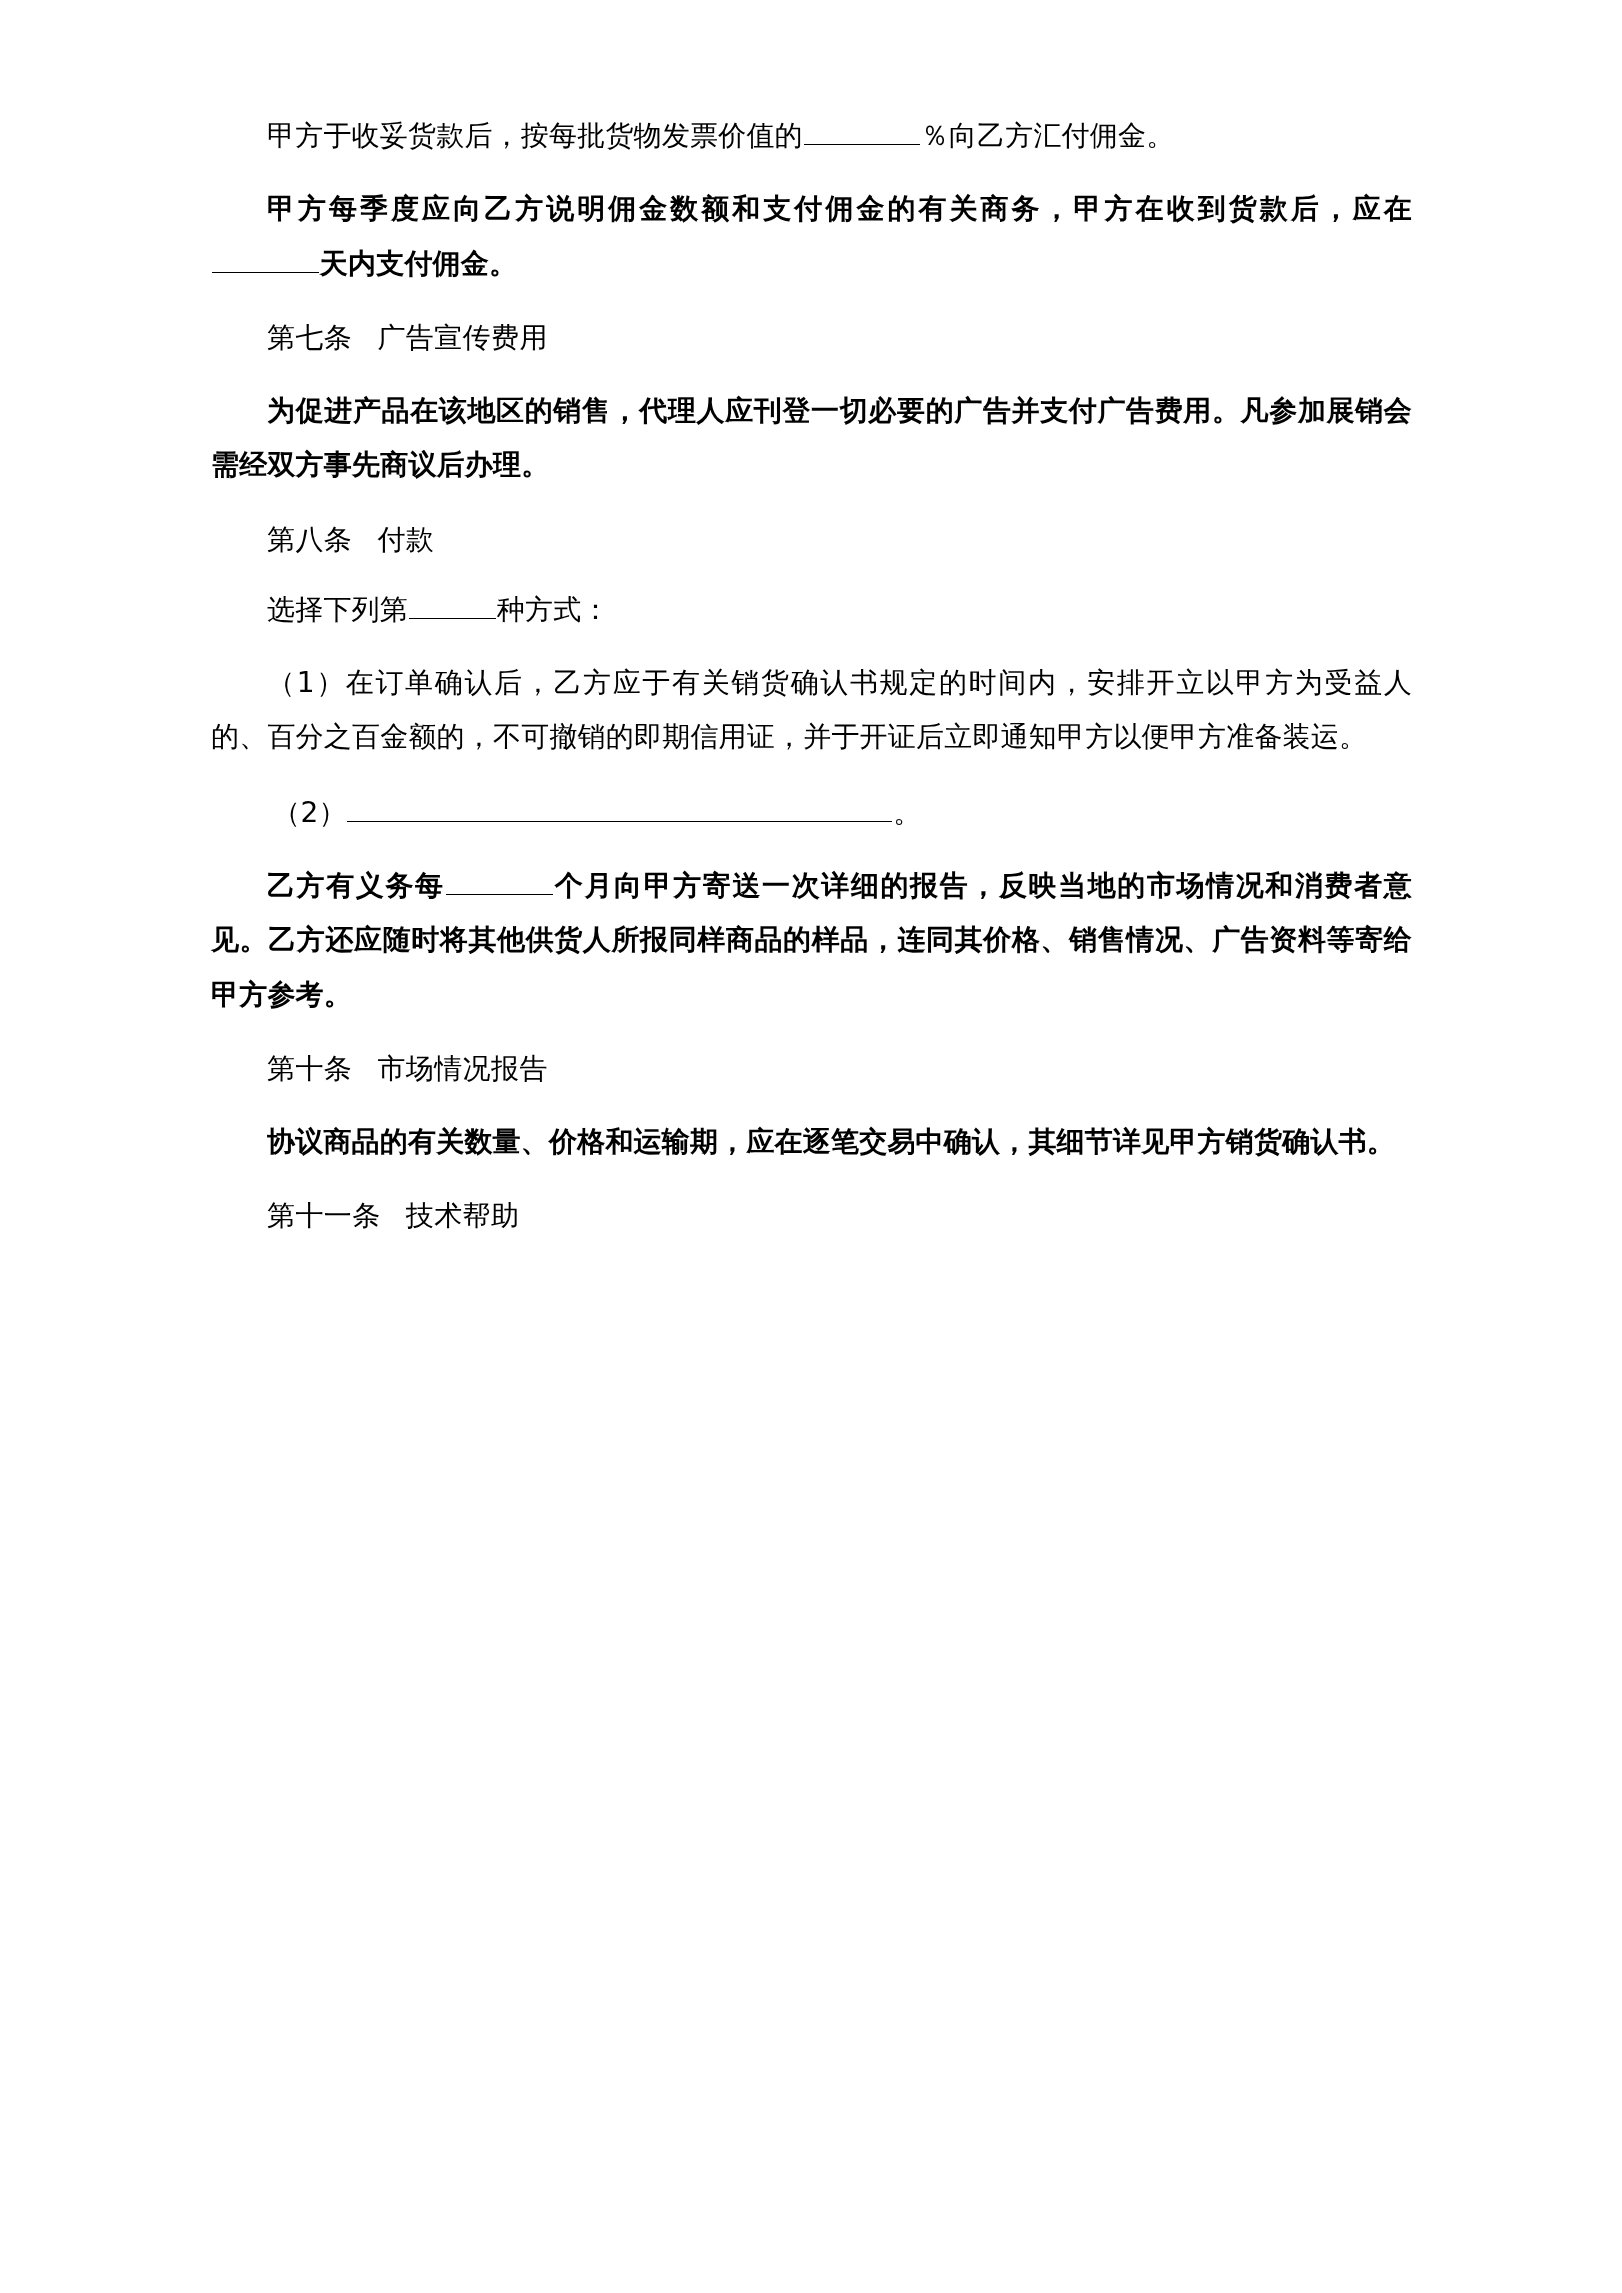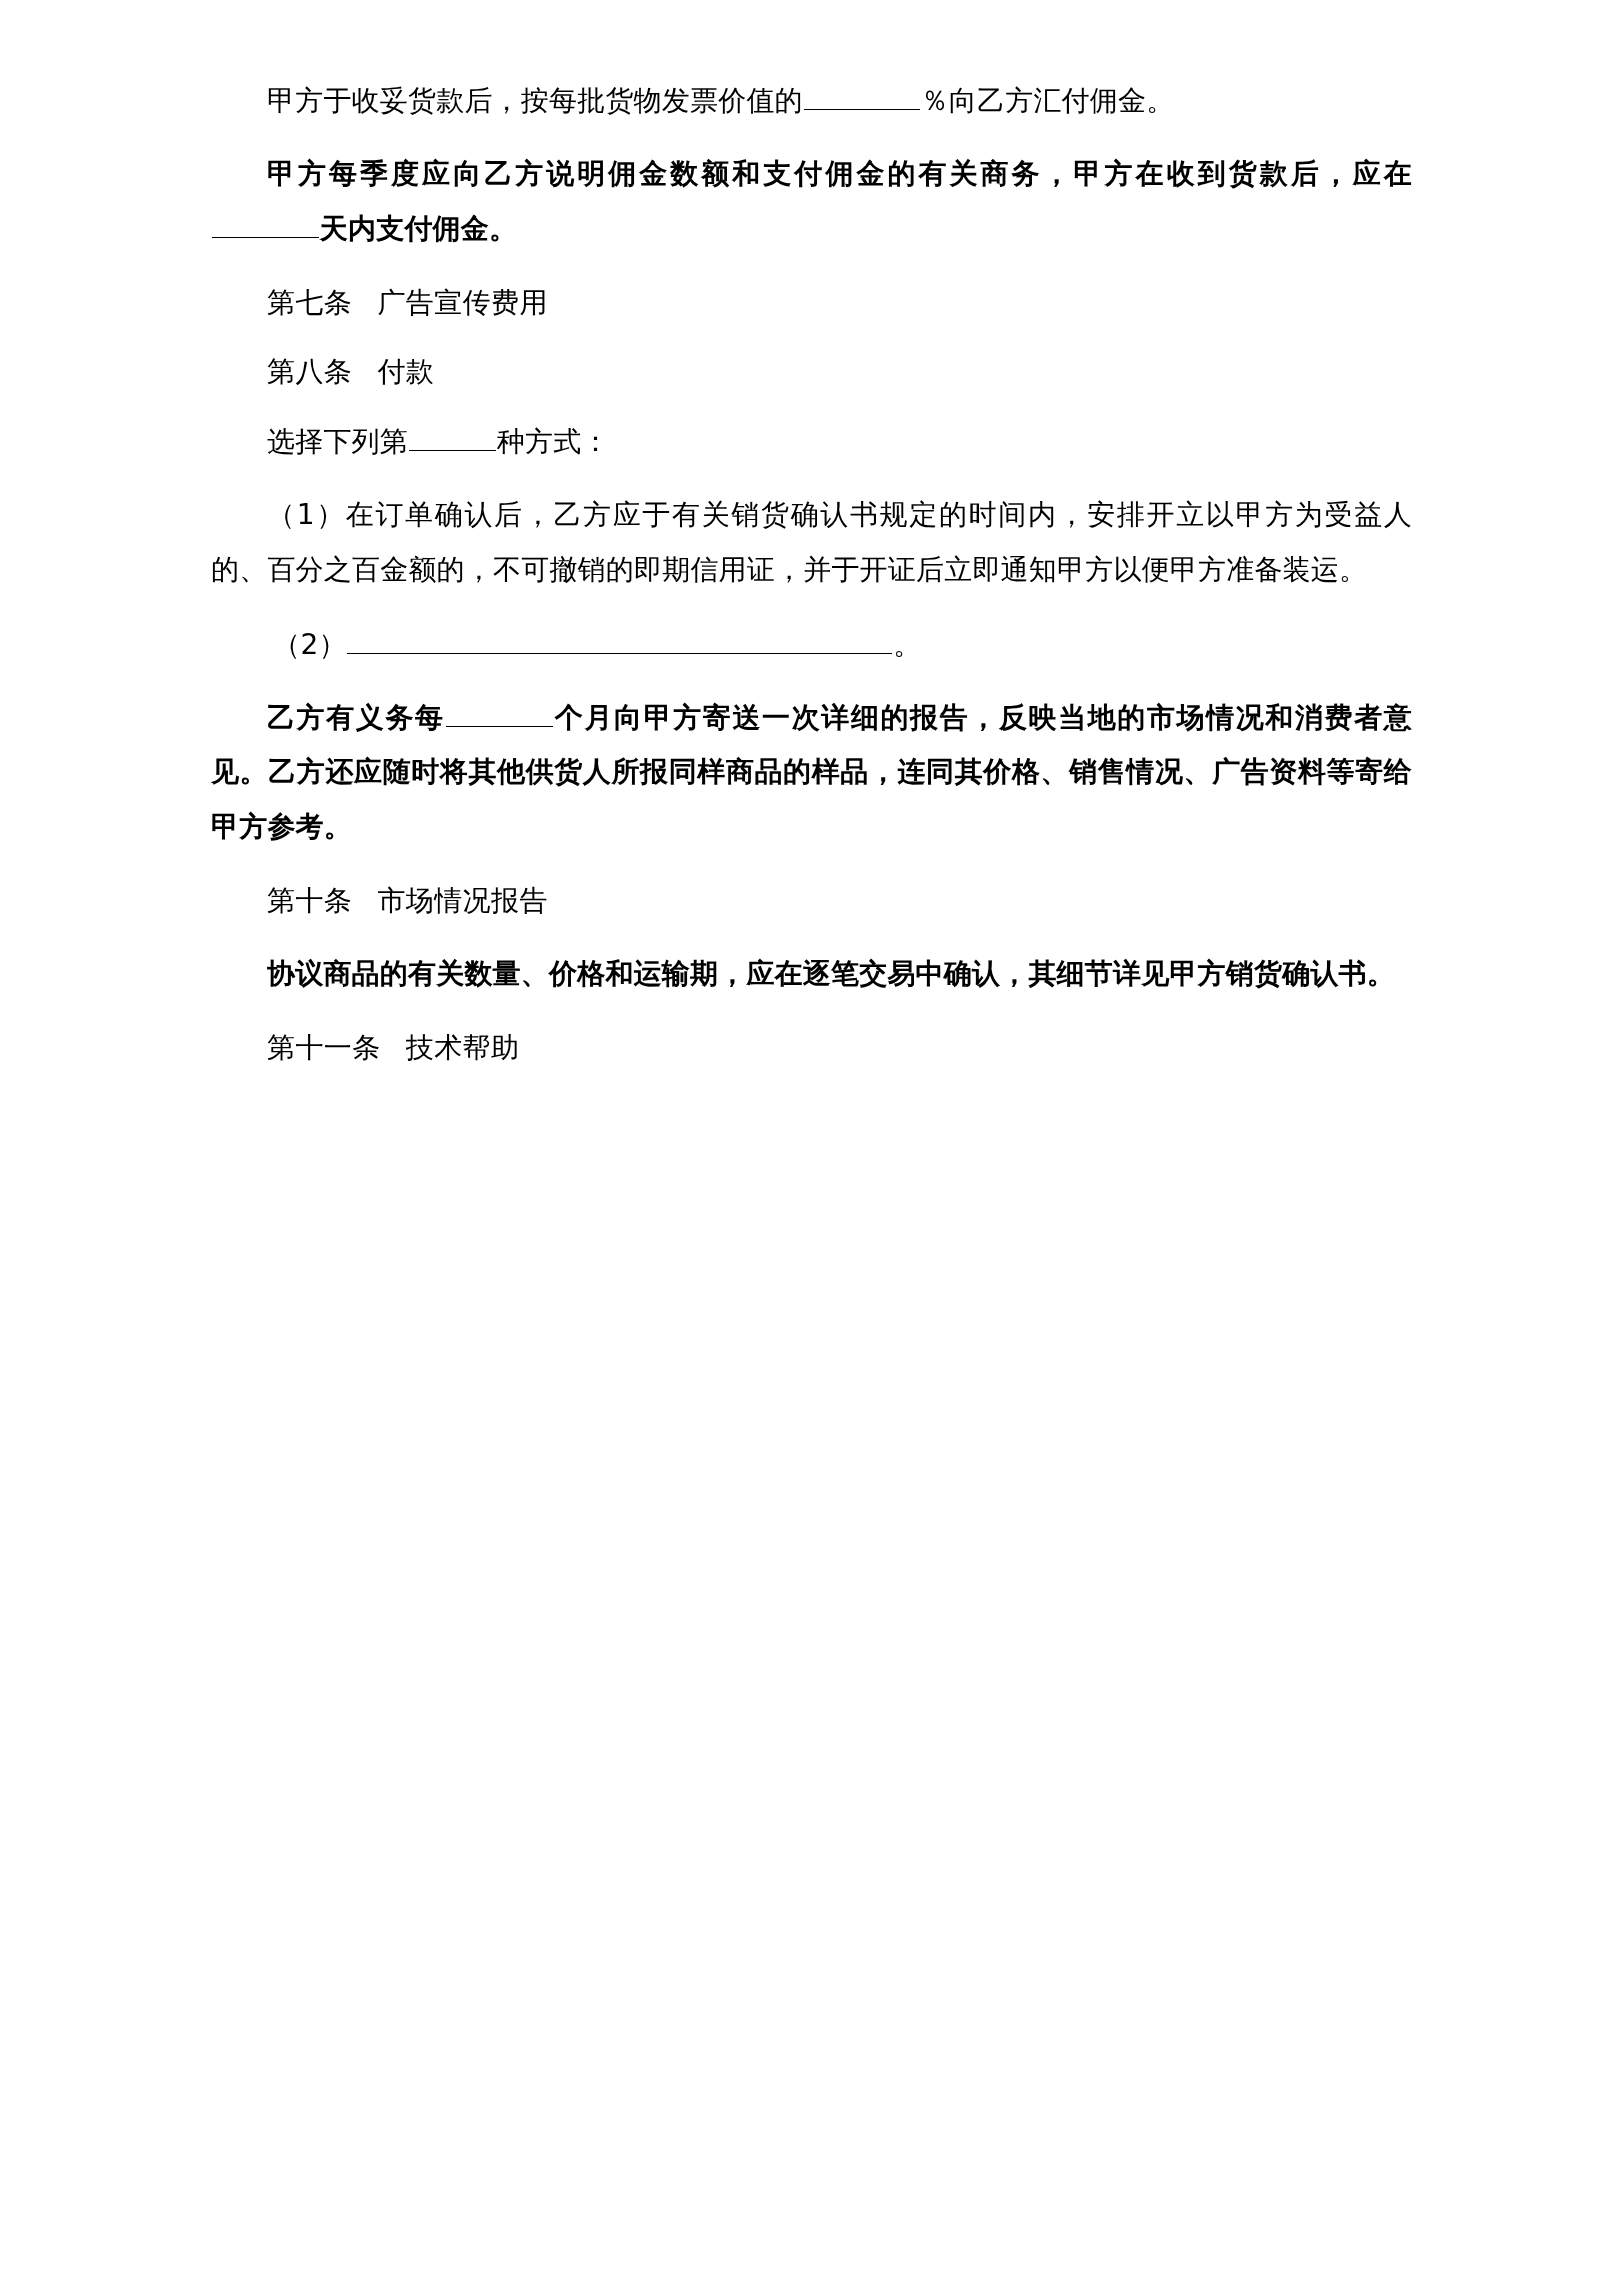--- a/index.html
+++ b/index.html
@@ -12,21 +12,21 @@
     height: 2294px;
     font-family: "DejaVu Sans", "Liberation Sans", sans-serif;
     color: #000000;
     -webkit-font-smoothing: antialiased;
   }
   .page {
     position: relative;
     width: 1623px;
     height: 2294px;
     box-sizing: border-box;
-    padding: 77px 211px 0 211px;
+    padding: 112px 211px 0 211px;
   }
   .doc-body {
     font-size: 28px;
     line-height: 1.0;
   }
   p {
     margin: 0;
     padding: 0;
   }
   .para {
@@ -83,20 +83,21 @@
   }
 </style>
 </head>
 <body>
 
 <div class="page">
   <div class="doc-body" id="doc-body">
       <p class="para"><span>甲方于收妥货款后，按每批货物发票价值的</span><span class="blank blank-md"></span><span>％向乙方汇付佣金。</span></p>
       <p class="para-loose"><span>甲方每季度应向乙方说明佣金数额和支付佣金的有关商务，甲方在收到货款后，应在</span><span class="blank blank-sm"></span><span>天内支付佣金。</span></p>
       <p class="heading"><span>第七条</span><span class="gap"></span><span>广告宣传费用</span></p>
+      <p class="para-loose"><span>为促进产品在该地区的销售，代理人应刊登一切必要的广告并支付广告费用。凡参加展销会需经双方事先商议后办理。</span></p>
       <p class="heading"><span>第八条</span><span class="gap"></span><span>付款</span></p>
       <p class="para"><span>选择下列第</span><span class="blank blank-xs"></span><span>种方式：</span></p>
       <p class="item"><span>（1）在订单确认后，乙方应于有关销货确认书规定的时间内，安排开立以甲方为受益人的、百分之百金额的，不可撤销的即期信用证，并于开证后立即通知甲方以便甲方准备装运。</span></p>
       <p class="item-2"><span>（2）</span><span class="blank blank-long"></span><span>。</span></p>
       <p class="para-loose"><span>乙方有义务每</span><span class="blank blank-sm"></span><span>个月向甲方寄送一次详细的报告，反映当地的市场情况和消费者意见。乙方还应随时将其他供货人所报同样商品的样品，连同其价格、销售情况、广告资料等寄给甲方参考。</span></p>
       <p class="heading"><span>第十条</span><span class="gap"></span><span>市场情况报告</span></p>
       <p class="para-loose"><span>协议商品的有关数量、价格和运输期，应在逐笔交易中确认，其细节详见甲方销货确认书。</span></p>
       <p class="heading"><span>第十一条</span><span class="gap"></span><span>技术帮助</span></p>
     </div>
 </div>

